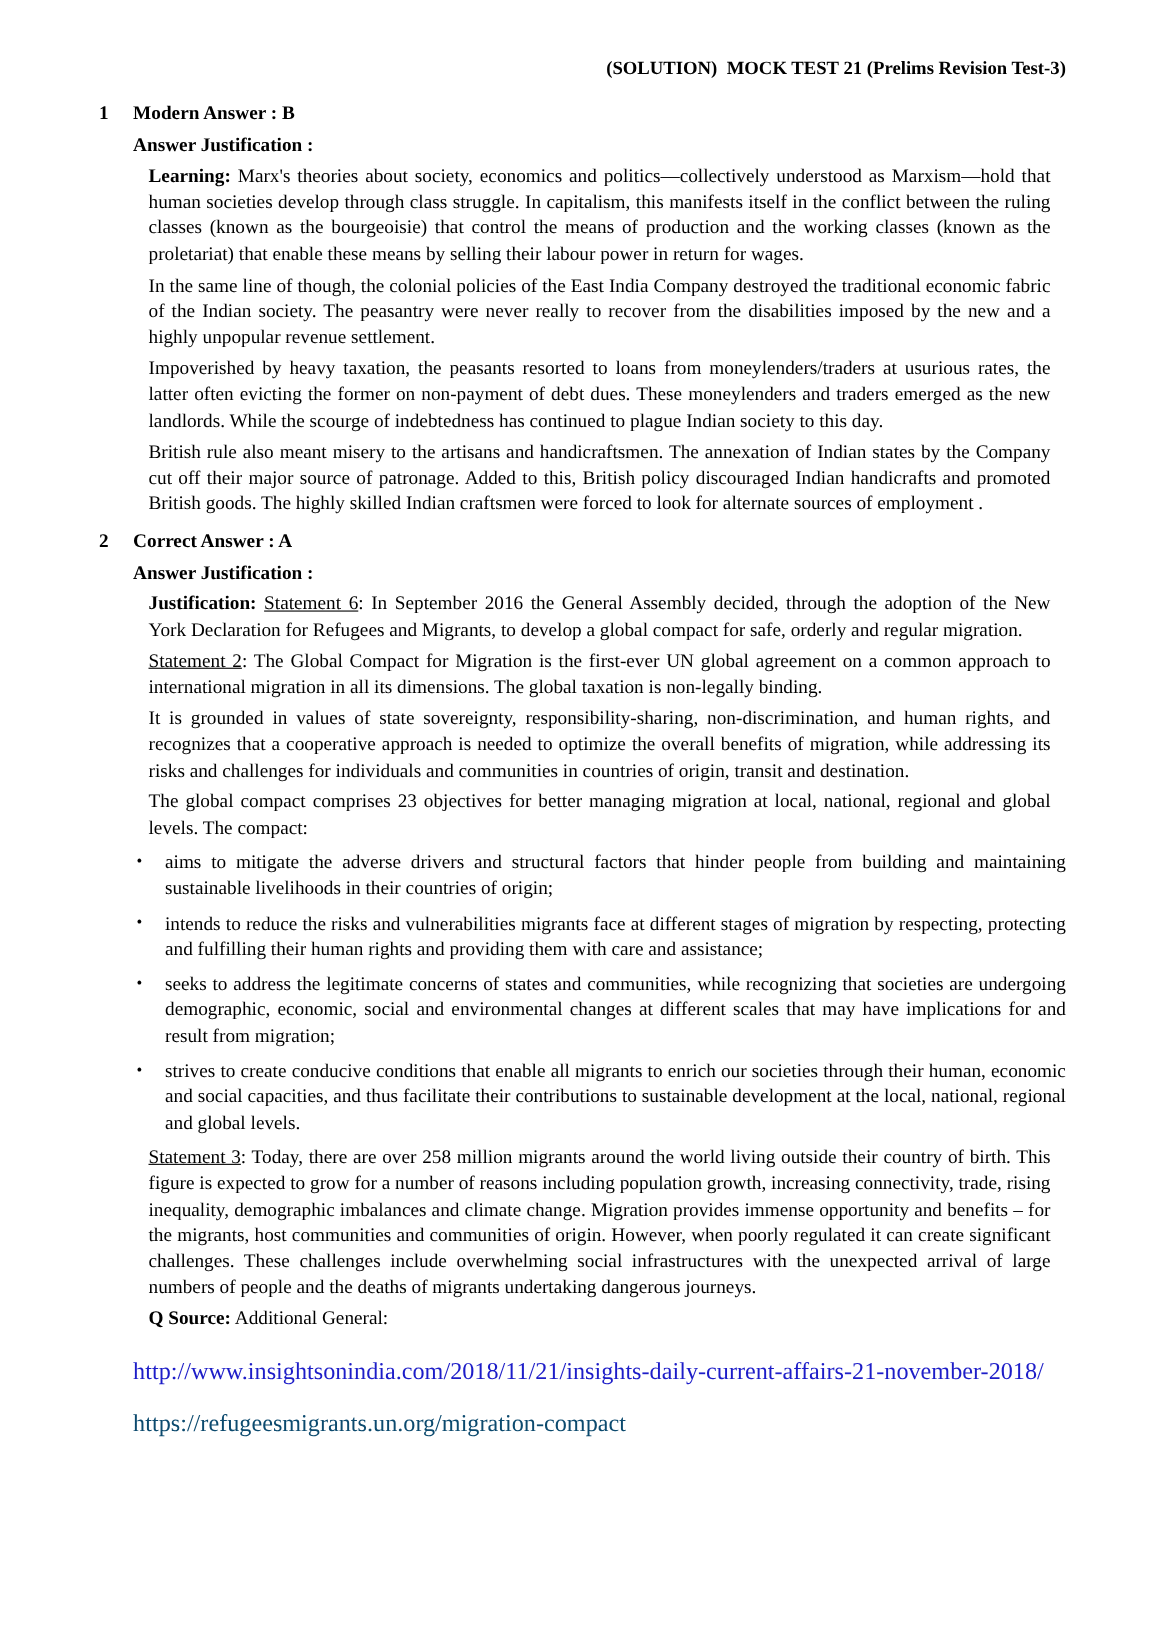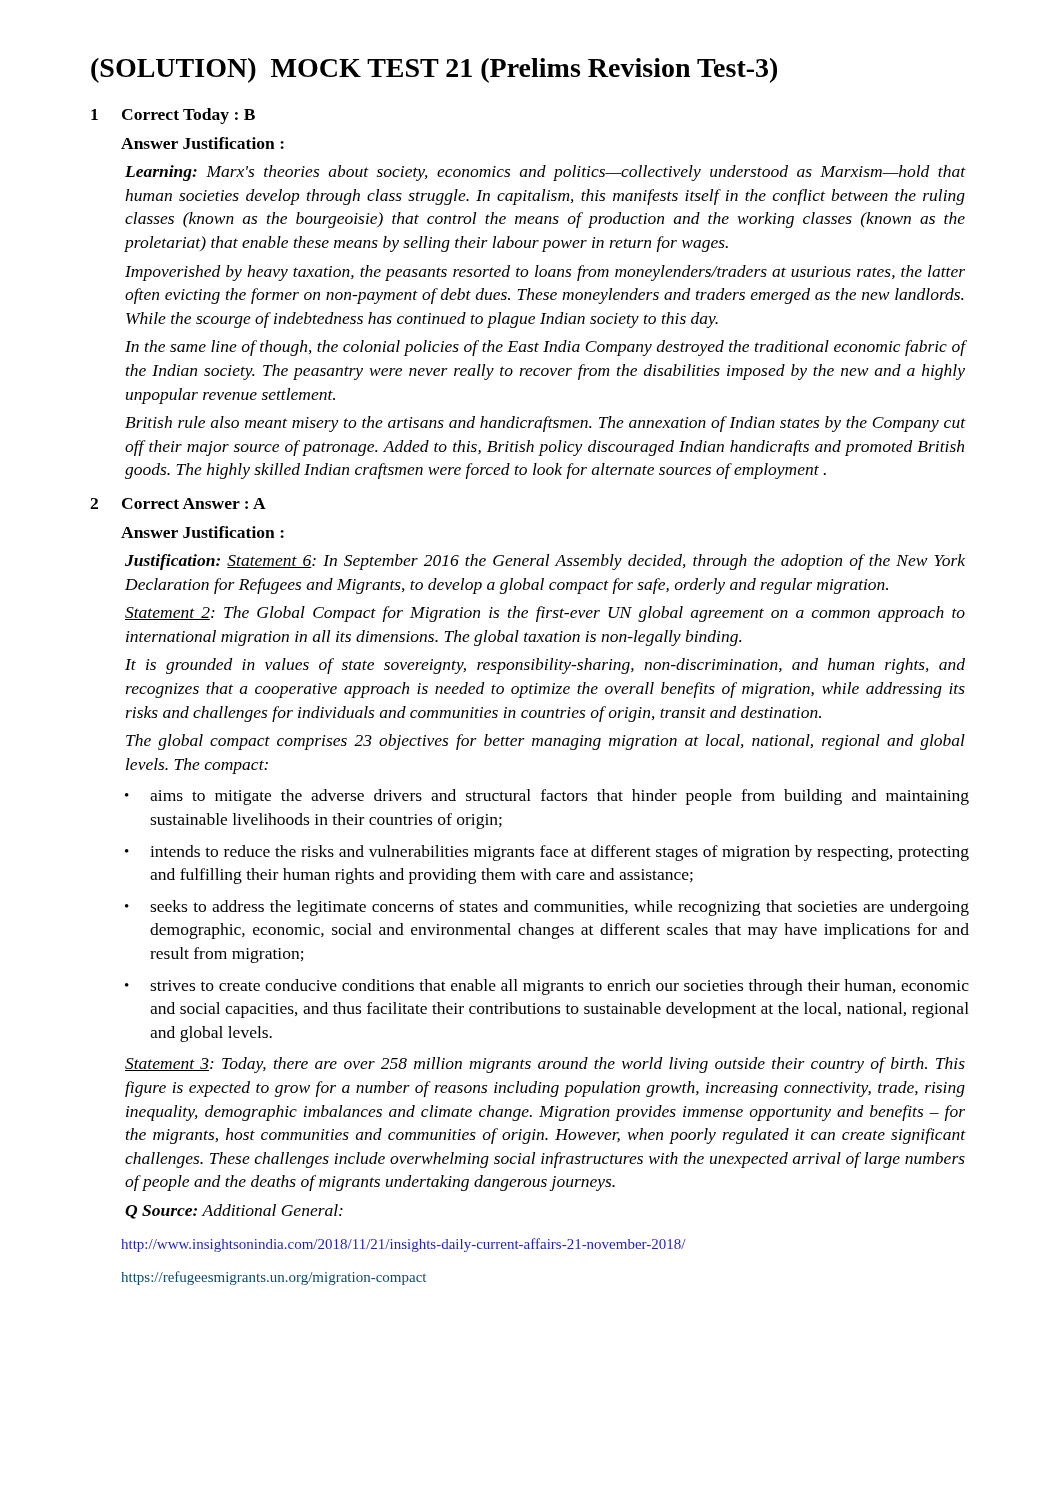--- a/index.html
+++ b/index.html
@@ -14,23 +14,23 @@
     color: #000000;
     overflow: hidden;
   }
   .page {
     box-sizing: border-box;
     width: 1058px;
     height: 1497px;
     padding: 52px 89px 0 90px;
   }
   .doc-title {
-    font-size: 28px;
+    font-size: 17px;
     font-weight: bold;
-    text-align: left;
+    text-align: right;
     white-space: pre;
     margin: 0 0 14px 0;
     letter-spacing: 0px;
   }
   .question-row {
     display: flex;
     align-items: flex-start;
   }
   .q-num {
     width: 31px;
@@ -48,22 +48,21 @@
     font-size: 17.5px;
     font-weight: bold;
     line-height: 23.6px;
     margin: 5px 0;
     text-align: left;
   }
   .para {
     font-size: 17.5px;
     line-height: 23.6px;
     text-align: justify;
-    margin: 5px 4px;
-    font-style: italic;
+    margin: 5px 14px;
   }
   .bullet {
     display: flex;
     margin: 8px 0;
   }
   .bullet .dot {
     flex: 0 0 29px;
     width: 29px;
     padding-left: 3px;
     box-sizing: border-box;
@@ -73,41 +72,41 @@
   .bullet .bullet-text {
     flex: 1 1 auto;
     font-size: 17.5px;
     line-height: 23.6px;
     text-align: justify;
   }
   .b { font-weight: bold; }
   .u { text-decoration: underline; }
   .link-line {
     display: block;
-    font-size: 15px;
+    font-size: 22px;
     line-height: 23.6px;
-    margin: 10px 0;
+    margin: 24px 0;
     text-decoration: none;
     word-break: break-all;
   }
 </style>
 </head>
 <body>
 
 <div class="page">
   <h1 class="doc-title">(SOLUTION)  MOCK TEST 21 (Prelims Revision Test-3)</h1>
   <div id="questions">
       <div class="question-row">
         <div class="q-num">1</div>
         <div class="q-body">
-          <div class="q-heading">Correct Today : B</div>
+          <div class="q-heading">Modern Answer : B</div>
           <div class="q-heading">Answer Justification :</div>
           <div class="para"><span class="b ">Learning:</span><span> Marx's theories about society, economics and politics—collectively understood as Marxism—hold that human societies develop through class struggle. In capitalism, this manifests itself in the conflict between the ruling classes (known as the bourgeoisie) that control the means of production and the working classes (known as the proletariat) that enable these means by selling their labour power in return for wages.</span></div>
+          <div class="para"><span>In the same line of though, the colonial policies of the East India Company destroyed the traditional economic fabric of the Indian society. The peasantry were never really to recover from the disabilities imposed by the new and a highly unpopular revenue settlement.</span></div>
           <div class="para"><span>Impoverished by heavy taxation, the peasants resorted to loans from moneylenders/traders at usurious rates, the latter often evicting the former on non-payment of debt dues. These moneylenders and traders emerged as the new landlords. While the scourge of indebtedness has continued to plague Indian society to this day.</span></div>
-          <div class="para"><span>In the same line of though, the colonial policies of the East India Company destroyed the traditional economic fabric of the Indian society. The peasantry were never really to recover from the disabilities imposed by the new and a highly unpopular revenue settlement.</span></div>
           <div class="para"><span>British rule also meant misery to the artisans and handicraftsmen. The annexation of Indian states by the Company cut off their major source of patronage. Added to this, British policy discouraged Indian handicrafts and promoted British goods. The highly skilled Indian craftsmen were forced to look for alternate sources of employment .</span></div>
         </div>
       </div>
       <div class="question-row">
         <div class="q-num">2</div>
         <div class="q-body">
           <div class="q-heading">Correct Answer : A</div>
           <div class="q-heading">Answer Justification :</div>
           <div class="para"><span class="b ">Justification:</span><span> </span><span class="u">Statement 6</span><span>: In September 2016 the General Assembly decided, through the adoption of the New York Declaration for Refugees and Migrants, to develop a global compact for safe, orderly and regular migration.</span></div>
           <div class="para"><span class="u">Statement 2</span><span>: The Global Compact for Migration is the first-ever UN global agreement on a common approach to international migration in all its dimensions. The global taxation is non-legally binding.</span></div>

